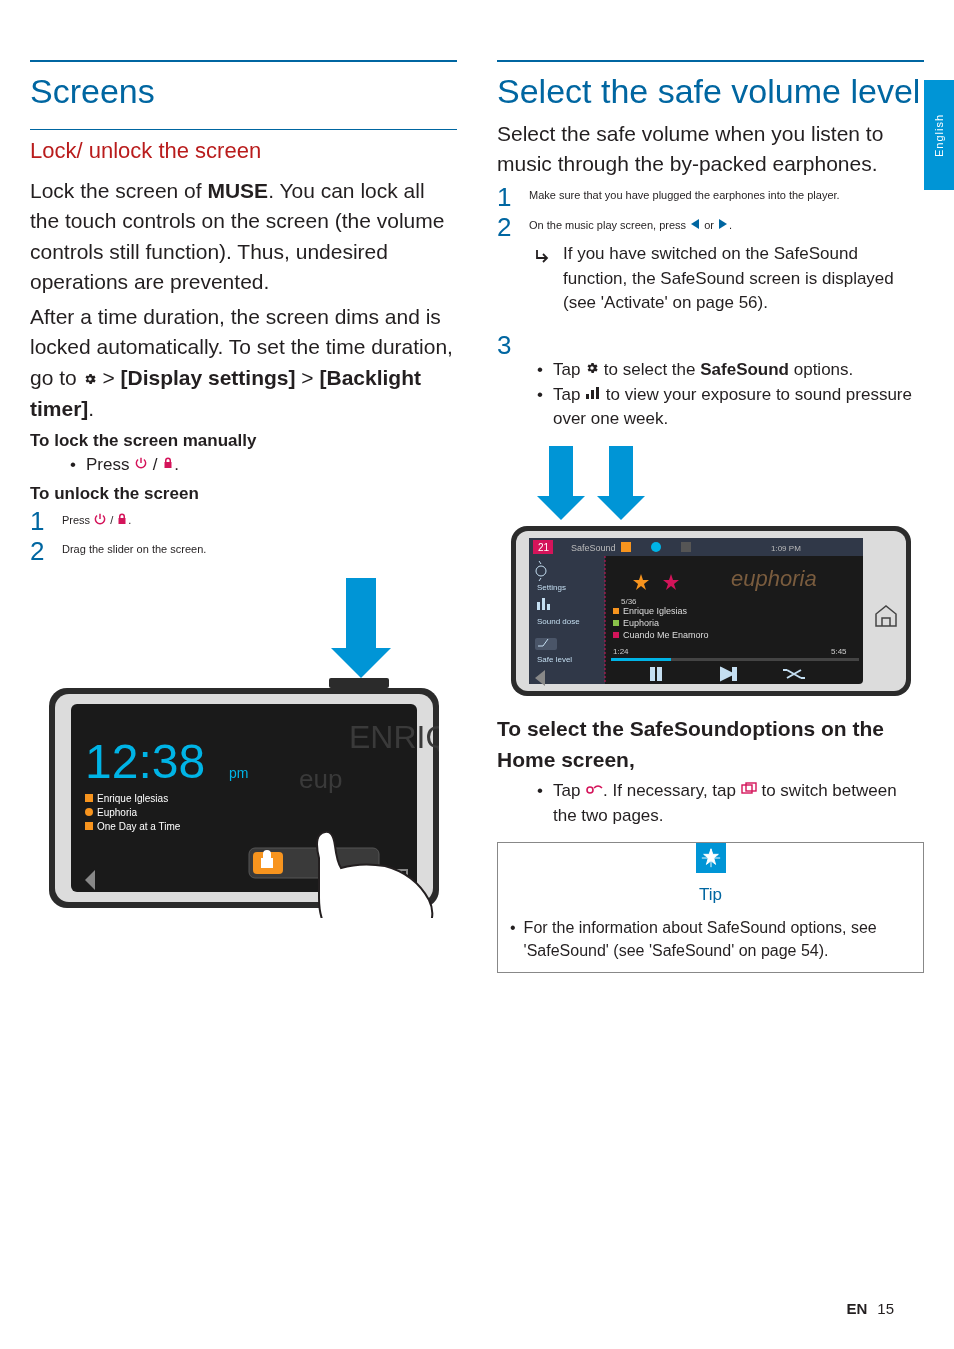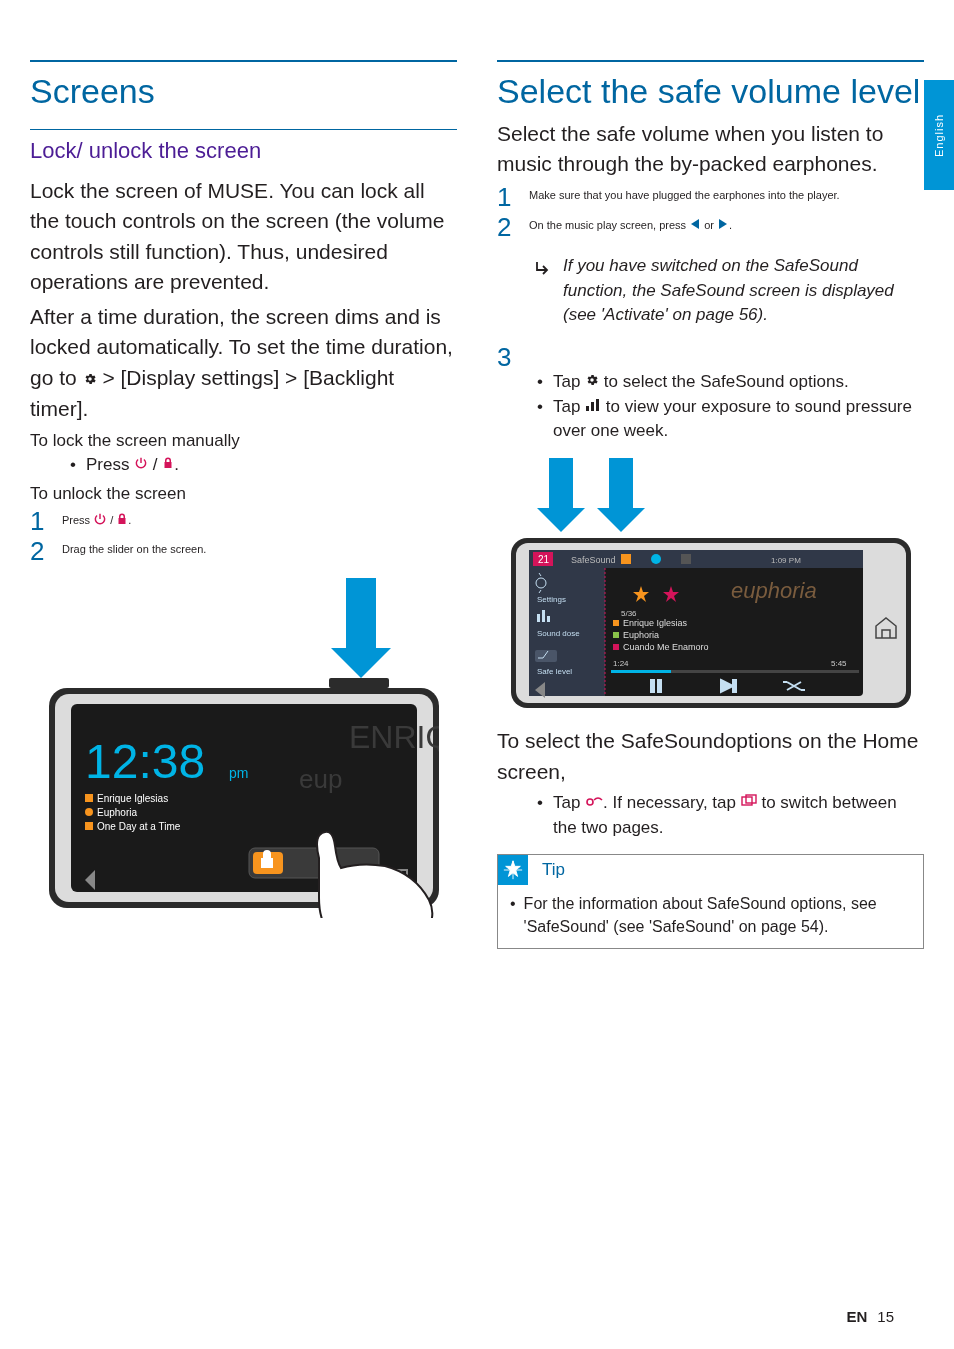--- a/index.html
+++ b/index.html
@@ -39,45 +39,45 @@
   }
   .rule-thick { border-top: 2px solid #0066a1; margin-bottom: 10px; }
   .h1 {
     color: #0066a1;
     font-size: 34px;
     font-weight: 300;
     margin-bottom: 8px;
   }
   .rule-thin { border-top: 1px solid #0066a1; margin: 18px 0 8px 0; width: 100%; }
   .h2 {
-    color: #4c1d95;
+    color: #b91c1c;
     font-size: 22px;
     font-weight: 300;
     margin-bottom: 12px;
   }
   p, .body-text { font-size: 21px; line-height: 1.45; margin-bottom: 4px; }
-  .b { font-weight: 400; }
+  .b { font-weight: 700; }
   .subhead { font-size: 17px; margin-top: 6px; margin-bottom: 2px; }
   .step-row { display: flex; align-items: flex-start; gap: 14px; margin-top: 4px;}
   .step-num { color: #0066a1; font-size: 26px; font-weight: 400; line-height: 1; width: 18px; flex-shrink:0;}
   .step-body { font-size: 11px; line-height: 1.45; padding-top:4px;}
   .bullet-row { display:flex; align-items:flex-start; gap:10px; margin-left:40px; font-size:17px; line-height:1.45;}
   .bullet-dot { flex-shrink:0; }
-  .sub-bullet-row { display:flex; align-items:flex-start; gap:12px; margin-left:38px; font-size:17px; line-height:1.45; margin-top:14px;font-style:italic;}
+  .sub-bullet-row { display:flex; align-items:flex-start; gap:12px; margin-left:38px; font-size:17px; line-height:1.45; margin-top:2px;}
   .arrow-icon { flex-shrink:0; margin-top:4px; }
   .inline-icon { display:inline-block; vertical-align:middle; }
   .figure { margin-top: 14px; text-align:center; }
   .figure svg { max-width: 100%; }
   .tip-box { border:1px solid #888; margin-top:14px; padding:0; }
-  .tip-head { display:flex; align-items:center; gap:8px; padding:0; }
+  .tip-head { display:flex; align-items:center; gap:8px; padding:0;flex-direction:column; }
   .tip-star { width:30px; height:30px; background:#0095d6; display:flex; align-items:center; justify-content:center;}
   .tip-label { color:#0066a1; font-size:17px; padding:4px 6px; }
   .tip-body { padding:8px 12px 10px 12px; font-size:16px; line-height:1.4; }
   .tip-body-row { display:flex; gap:8px; }
-  .footer { position:absolute; bottom:24px; right:60px; font-size:15px; }
+  .footer { position:absolute; bottom:32px; right:60px; font-size:15px; }
   .footer .en { font-weight:600; margin-right:10px;}
 </style>
 </head>
 <body>
 
 <div class="side-tab">English</div>
 
 <div class="page">
 
   <div class="col">

